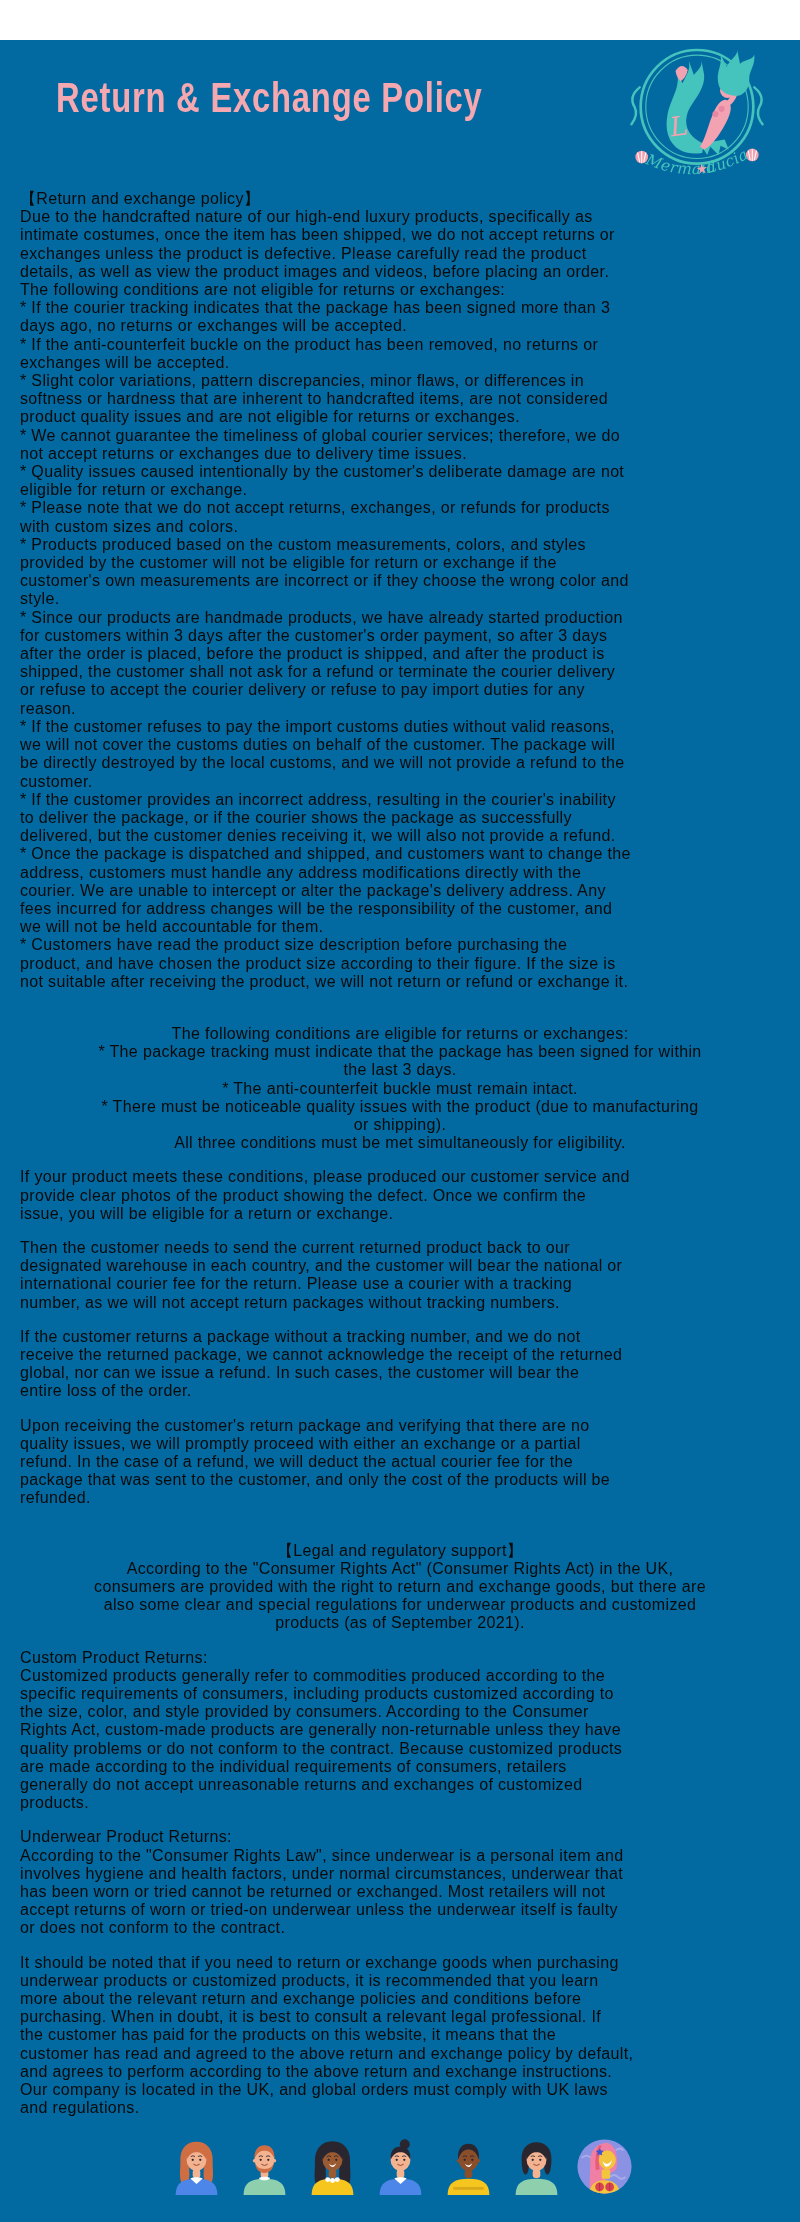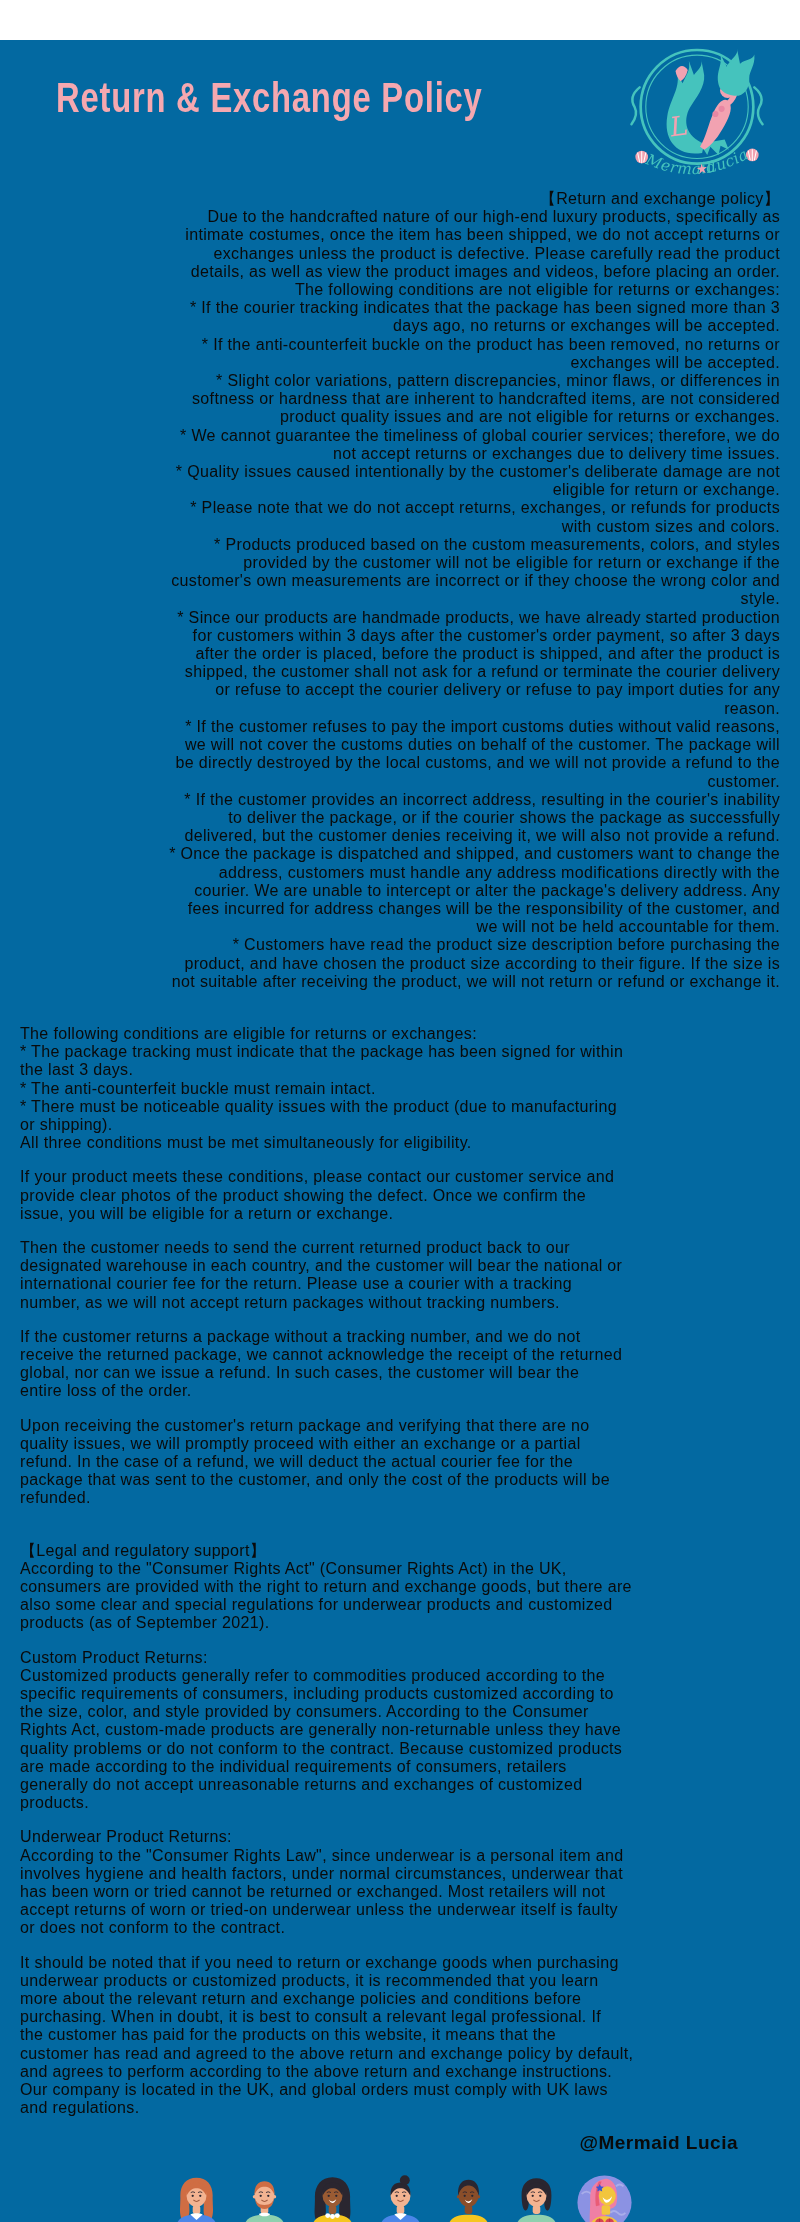--- a/index.html
+++ b/index.html
@@ -15,22 +15,22 @@
     letter-spacing:1px;white-space:nowrap;
     transform:scaleX(.78);transform-origin:left top;
   }
   .logo{position:absolute;right:18px;top:4px;width:170px;height:142px;}
   .logo svg{display:block;width:100%;height:100%;}
   .content{padding:0 20px;}
   .para{
     margin:16px 0 0 0;font-size:16px;line-height:18.2px;
     letter-spacing:.35px;white-space:pre-line;
   }
-  .para.first{margin-top:0;text-align:right;}
-  .para.gap-l{margin-top:34px;}
+  .para.first{margin-top:0;}
+  .para.gap-l{margin-top:34px;text-align:center;}
   .signature{
     margin-top:14px;padding-right:42px;text-align:right;
     font-weight:bold;font-size:19px;letter-spacing:.5px;
   }
   .avatars{
     margin-top:20px;display:flex;justify-content:center;
     align-items:flex-end;gap:11px;
   }
   .avatars .avatar{width:57px;height:57px;}
   .avatars svg{display:block;width:57px;height:57px;}
@@ -135,21 +135,21 @@
 * Customers have read the product size description before purchasing the
 product, and have chosen the product size according to their figure. If the size is
 not suitable after receiving the product, we will not return or refund or exchange it.</p>
     <p class="para gap-l">The following conditions are eligible for returns or exchanges:
 * The package tracking must indicate that the package has been signed for within
 the last 3 days.
 * The anti-counterfeit buckle must remain intact.
 * There must be noticeable quality issues with the product (due to manufacturing
 or shipping).
 All three conditions must be met simultaneously for eligibility.</p>
-    <p class="para">If your product meets these conditions, please contact our customer service and
+    <p class="para">If your product meets these conditions, please produced our customer service and
 provide clear photos of the product showing the defect. Once we confirm the
 issue, you will be eligible for a return or exchange.</p>
     <p class="para">Then the customer needs to send the current returned product back to our
 designated warehouse in each country, and the customer will bear the national or
 international courier fee for the return. Please use a courier with a tracking
 number, as we will not accept return packages without tracking numbers.</p>
     <p class="para">If the customer returns a package without a tracking number, and we do not
 receive the returned package, we cannot acknowledge the receipt of the returned
 global, nor can we issue a refund. In such cases, the customer will bear the
 entire loss of the order.</p>
@@ -181,21 +181,20 @@
     <p class="para">It should be noted that if you need to return or exchange goods when purchasing
 underwear products or customized products, it is recommended that you learn
 more about the relevant return and exchange policies and conditions before
 purchasing. When in doubt, it is best to consult a relevant legal professional. If
 the customer has paid for the products on this website, it means that the
 customer has read and agreed to the above return and exchange policy by default,
 and agrees to perform according to the above return and exchange instructions.
 Our company is located in the UK, and global orders must comply with UK laws
 and regulations.</p>
 
-    <div class="signature">@Mermaid Lucia</div>
 
     <div class="avatars" id="avatars">
         <div class="avatar">
           <svg viewBox="0 0 60 60" xmlns="http://www.w3.org/2000/svg">
             <path d="M30,4 C19,4 12.5,12 13,24 C13.3,33 11,42 15,49 C20,51 23,44 22.5,37 L22,25 C26,28.5 34,28.5 38,25 L37.5,37 C37,44 40,51 45,49 C49,42 46.7,33 47,24 C47.5,12 41,4 30,4 Z" fill="#cf6d43"></path>
             <rect x="26" y="33" width="8" height="9" rx="2.5" fill="#f3b391"></rect>
             <path d="M8,60 C8,47 16,43 30,43 C44,43 52,47 52,60 Z" fill="#4b86e8"></path>
             <ellipse cx="30" cy="23" rx="10.5" ry="11.5" fill="#f3b391"></ellipse>
             <circle cx="26" cy="23" r="1.2" fill="#2a2630"></circle>
             <circle cx="34" cy="23" r="1.2" fill="#2a2630"></circle>

